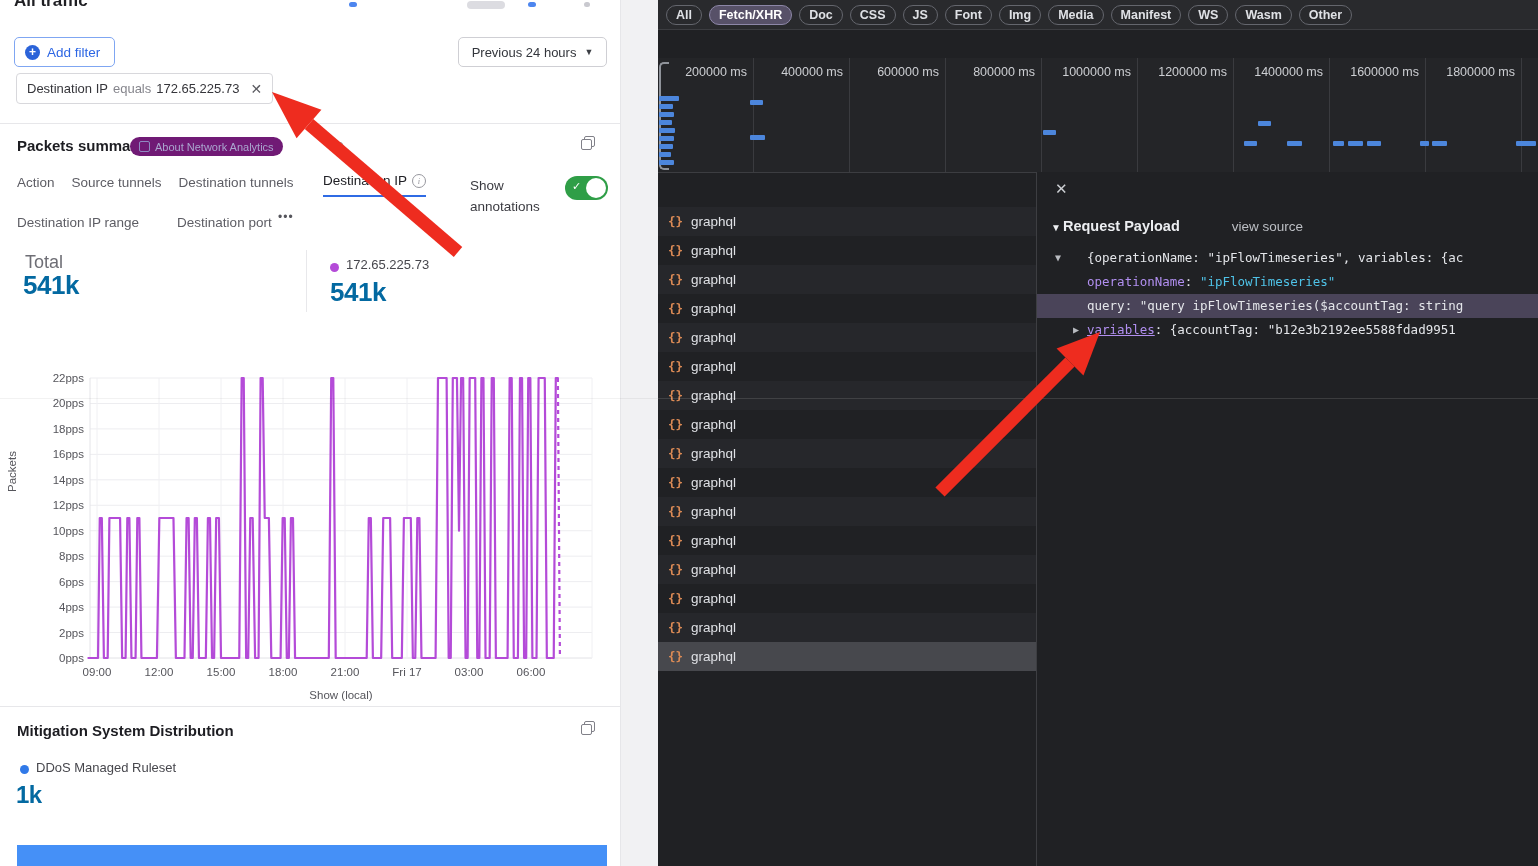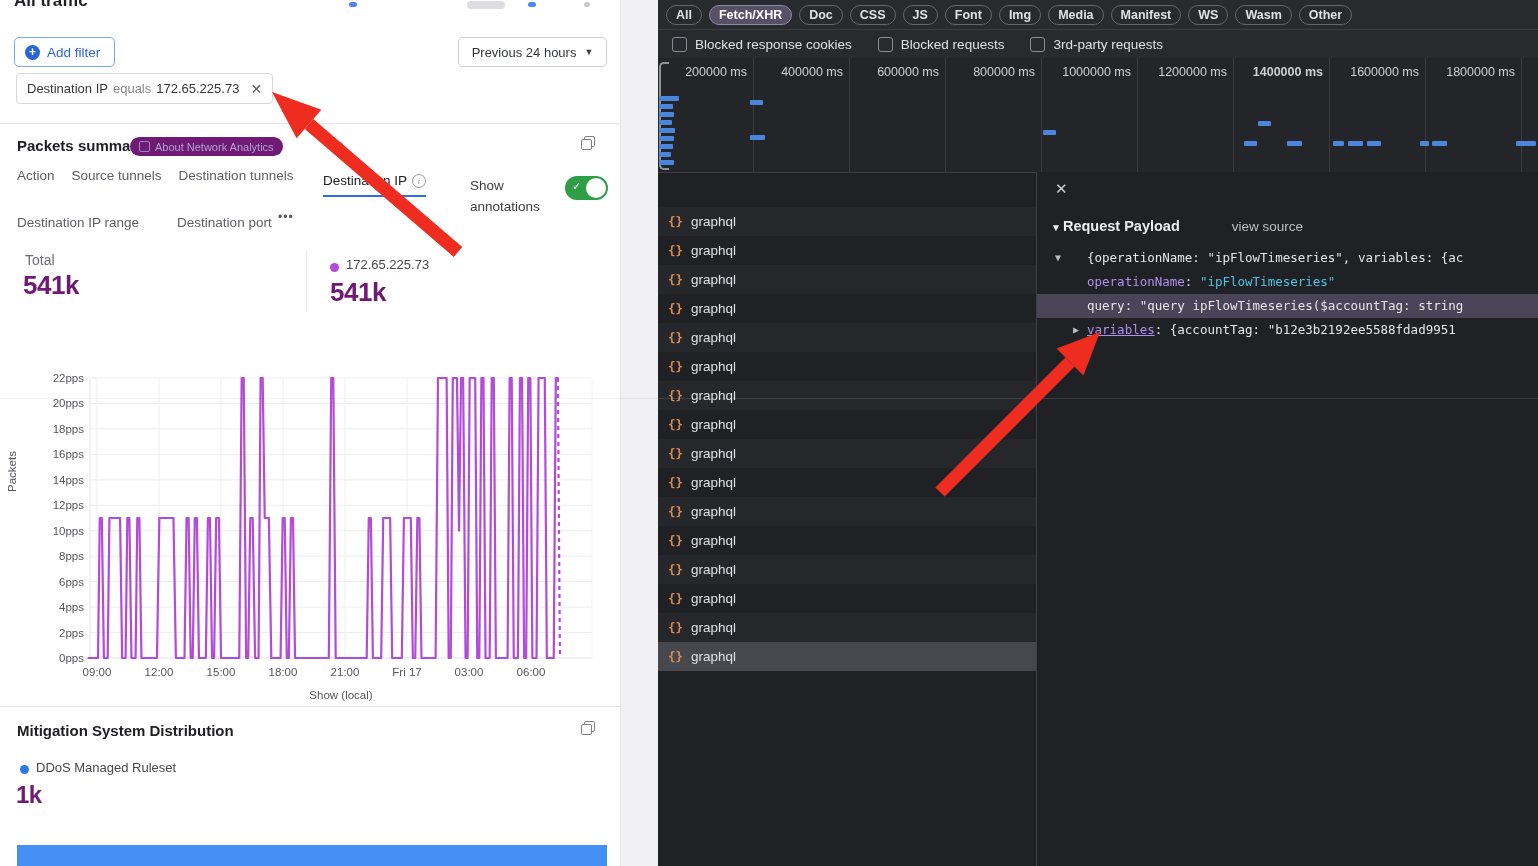--- a/index.html
+++ b/index.html
@@ -33,22 +33,22 @@
   .copy-ic .b2{position:absolute;left:0;top:3px;width:9px;height:9px;border:1.4px solid #808088;border-radius:2px;background:#fff;}
   .tabs-row{position:absolute;left:17px;display:flex;gap:17px;align-items:flex-end;}
   .tab{font-size:13.5px;color:#5d5d64;cursor:pointer;padding-bottom:7px;}
   .tab.active-tab{color:#202025;border-bottom:2px solid #2f6be4;display:flex;gap:5px;align-items:center;}
   .info-ic{width:12px;height:12px;border:1px solid #97979e;border-radius:50%;color:#97979e;font-size:8.5px;line-height:12px;text-align:center;font-style:italic;font-family:"Liberation Serif",serif;}
   .more-dots{font-size:12px;color:#55555c;letter-spacing:1px;cursor:pointer;padding-bottom:7px;}
   .show-annot{position:absolute;left:470px;top:175px;width:86px;font-size:13.5px;color:#3b3b41;line-height:21px;}
   .toggle{position:absolute;left:565px;top:176px;width:43px;height:24px;border-radius:12px;background:#2f9e47;cursor:pointer;}
   .toggle .knob{position:absolute;right:2px;top:2px;width:20px;height:20px;border-radius:50%;background:#fff;}
   .toggle .chk{position:absolute;left:7px;top:4px;color:#fff;font-size:11px;}
-  .stat-label{position:absolute;font-size:14px;color:#6e6e75;}
-  .stat-value{position:absolute;font-size:26px;font-weight:700;color:#701a75;letter-spacing:-0.5px;}
+  .stat-label{position:absolute;font-size:18px;color:#6e6e75;}
+  .stat-value{position:absolute;font-size:26px;font-weight:700;color:#0369a1;letter-spacing:-0.5px;}
   .vdiv{position:absolute;width:1px;background:#e8e8eb;}
   .dot{position:absolute;border-radius:50%;}
   .y-title{position:absolute;left:6px;top:492px;font-size:11.5px;color:#55555b;transform:rotate(-90deg);transform-origin:left top;}
   .x-title{position:absolute;left:90px;top:689px;width:502px;text-align:center;font-size:11.5px;color:#55555b;}
   .legend-lbl{position:absolute;font-size:13px;color:#47474d;}
   .blue-bar{position:absolute;left:17px;top:845px;width:590px;height:21px;background:#4590f7;}
   
   .devtools{position:absolute;left:658px;top:0;width:880px;height:866px;background:#202124;color:#dfe1e5;font-size:13px;}
   .dt-toolbar{position:absolute;left:0;top:0;width:880px;height:30px;background:#292a2d;border-bottom:1px solid #3c3d41;
       display:flex;align-items:center;gap:7px;padding-left:8px;box-sizing:border-box;}
@@ -125,21 +125,21 @@
   <div class="badge-ghost">
     <span class="bicon"></span>
     <span>About Network Analytics</span>
   </div>
   <div class="clock-ic">◷</div>
   <div class="copy-ic" style="left:581px;top:136px;">
       <div class="b1"></div>
       <div class="b2"></div>
     </div>
 
-  <div class="tabs-row" style="top:168px;" id="tabs-row1">
+  <div class="tabs-row" style="top:175px;" id="tabs-row1">
 
   <div class="tab">Action</div>
       <div class="tab">Source tunnels</div>
       <div class="tab">Destination tunnels</div>
     </div>
   <div class="tab active-tab" style="position:absolute;left:323px;top:173px;">
     <span>Destination IP</span>
     <span class="info-ic">i</span>
   </div>
   <div class="tabs-row" style="top:207px;gap:38px;margin-top:8px;" id="tabs-row2">
@@ -233,51 +233,36 @@
       <div class="pill">CSS</div>
       <div class="pill">JS</div>
       <div class="pill">Font</div>
       <div class="pill">Img</div>
       <div class="pill">Media</div>
       <div class="pill">Manifest</div>
       <div class="pill">WS</div>
       <div class="pill">Wasm</div>
       <div class="pill">Other</div>
     </div>
-  <div class="dt-checks" id="check-bar">
-
-  <div class="chk-item">
-        <span class="chk-box"></span>
-        <span>Blocked response cookies</span>
-      </div>
-      <div class="chk-item">
-        <span class="chk-box"></span>
-        <span>Blocked requests</span>
-      </div>
-      <div class="chk-item">
-        <span class="chk-box"></span>
-        <span>3rd-party requests</span>
-      </div>
-    </div>
   <div class="dt-timeline" id="timeline">
     <div class="tl-handle"></div>
   <div class="tl-grid" style="left: 95px;"></div>
       <div class="tl-label" style="right: 791px;">200000 ms</div>
       <div class="tl-grid" style="left: 191px;"></div>
       <div class="tl-label" style="right: 695px;">400000 ms</div>
       <div class="tl-grid" style="left: 287px;"></div>
       <div class="tl-label" style="right: 599px;">600000 ms</div>
       <div class="tl-grid" style="left: 383px;"></div>
       <div class="tl-label" style="right: 503px; text-align: center;">800000 ms</div>
       <div class="tl-grid" style="left: 479px;"></div>
       <div class="tl-label" style="right: 407px;">1000000 ms</div>
       <div class="tl-grid" style="left: 575px;"></div>
       <div class="tl-label" style="right: 311px;">1200000 ms</div>
       <div class="tl-grid" style="left: 671px;"></div>
-      <div class="tl-label" style="right: 215px; font-weight: bold;">1400000 ms</div>
+      <div class="tl-label" style="right: 215px;">1400000 ms</div>
       <div class="tl-grid" style="left: 767px;"></div>
       <div class="tl-label" style="right: 119px;">1600000 ms</div>
       <div class="tl-grid" style="left: 863px;"></div>
       <div class="tl-label" style="right: 23px;">1800000 ms</div>
       <div class="tl-bar" style="left: 1px; top: 38px; width: 20px; background: rgb(76, 134, 220);"></div>
       <div class="tl-bar" style="left: 1px; top: 46px; width: 14px; background: rgb(76, 134, 220);"></div>
       <div class="tl-bar" style="left: 1px; top: 54px; width: 15px; background: rgb(76, 134, 220);"></div>
       <div class="tl-bar" style="left: 1px; top: 62px; width: 13px; background: rgb(76, 134, 220);"></div>
       <div class="tl-bar" style="left: 1px; top: 70px; width: 16px; background: rgb(76, 134, 220);"></div>
       <div class="tl-bar" style="left: 1px; top: 78px; width: 15px; background: rgb(76, 134, 220);"></div>

